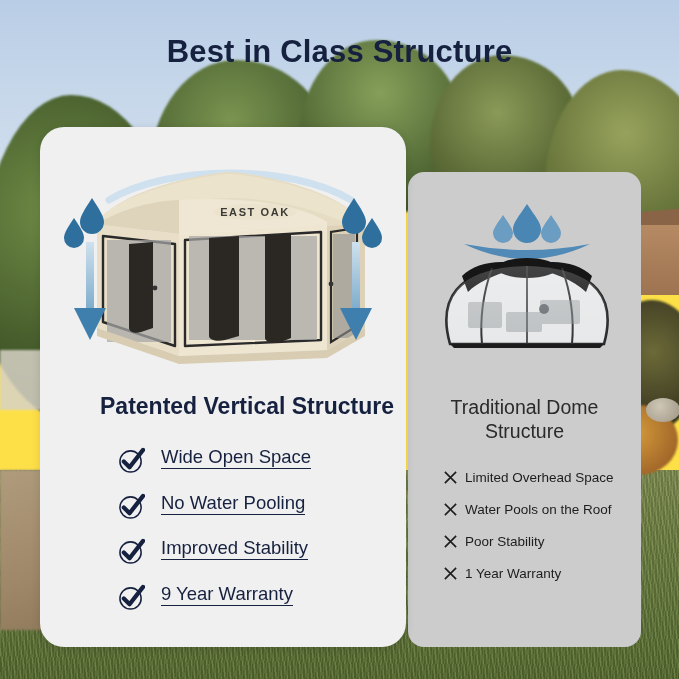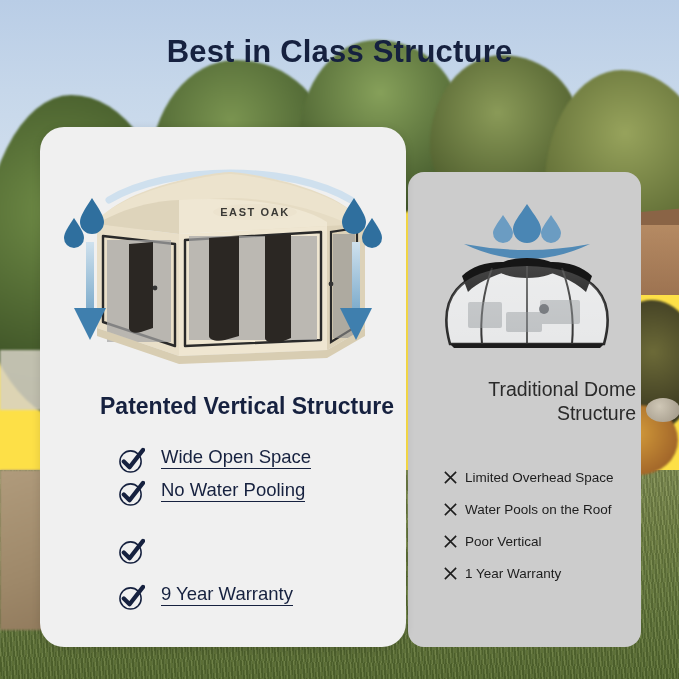--- a/index.html
+++ b/index.html
@@ -55,21 +55,21 @@
   .dropsR{left:332px;top:196px;}
 
   
   .head-left{position:absolute;left:40px;top:393px;width:366px;text-align:center;
     font-size:23px;font-weight:bold;color:#16213f;margin-left:24px;}
   .feat{position:absolute;left:118px;display:flex;align-items:flex-start;gap:16px;}
   .feat-label{font-size:18.5px;color:#16213f;border-bottom:1.5px solid #16213f;
     padding-bottom:2px;line-height:1.05;}
 
   
-  .head-right{position:absolute;left:413px;top:378px;width:223px;text-align:right;
+  .head-right{position:absolute;left:413px;top:396px;width:223px;text-align:center;
     font-size:19.5px;color:#2a2a2a;line-height:1.22;}
   .neg{position:absolute;left:443px;display:flex;align-items:center;gap:7px;}
   .neg-label{font-size:13.5px;color:#1d1d1d;white-space:nowrap;}
   .xmark{width:15px;height:15px;flex:0 0 15px;}
   .dome-wrap{position:absolute;left:432px;top:196px;width:190px;height:170px;}
 </style>
 </head>
 <body>
 
 <div id="stage">
@@ -144,21 +144,21 @@
   <div class="neg" style="top:470px">
     <svg class="xmark" viewBox="0 0 16 16">
       <path d="M2 2 L14 14 M14 2 L2 14" stroke="#1d1d1d" stroke-width="1.7" fill="none"></path>
     </svg>
     <span class="neg-label">Limited Overhead Space</span>
   </div>
   <div class="neg" style="top:534px">
     <svg class="xmark" viewBox="0 0 16 16">
       <path d="M2 2 L14 14 M14 2 L2 14" stroke="#1d1d1d" stroke-width="1.7" fill="none"></path>
     </svg>
-    <span class="neg-label">Poor Vertical</span>
+    <span class="neg-label">Poor Stability</span>
   </div>
   <div class="neg" style="top:566px">
     <svg class="xmark" viewBox="0 0 16 16">
       <path d="M2 2 L14 14 M14 2 L2 14" stroke="#1d1d1d" stroke-width="1.7" fill="none"></path>
     </svg>
     <span class="neg-label">1 Year Warranty</span>
   </div>
 
   <div class="card-left"></div>
 
@@ -232,32 +232,33 @@
 
   <div class="head-left">Patented Vertical Structure</div>
 
   <div class="feat" style="top:447px">
     <svg width="27" height="27" viewBox="0 0 28 28">
       <circle cx="13" cy="15" r="11" fill="none" stroke="#16213f" stroke-width="1.6"></circle>
       <path d="M6 15 L12 21 L26 3" fill="none" stroke="#16213f" stroke-width="4.4" stroke-linecap="round" stroke-linejoin="round"></path>
     </svg>
     <span class="feat-label">Wide Open Space</span>
   </div>
-  <div class="feat" style="top:480px">
+  <div class="feat" style="top:493px">
     <svg width="27" height="27" viewBox="0 0 28 28">
       <circle cx="13" cy="15" r="11" fill="none" stroke="#16213f" stroke-width="1.6"></circle>
       <path d="M6 15 L12 21 L26 3" fill="none" stroke="#16213f" stroke-width="4.4" stroke-linecap="round" stroke-linejoin="round"></path>
     </svg>
     <span class="feat-label">No Water Pooling</span>
   </div>
   <div class="feat" style="top:538px">
     <svg width="27" height="27" viewBox="0 0 28 28">
       <circle cx="13" cy="15" r="11" fill="none" stroke="#16213f" stroke-width="1.6"></circle>
       <path d="M6 15 L12 21 L26 3" fill="none" stroke="#16213f" stroke-width="4.4" stroke-linecap="round" stroke-linejoin="round"></path>
     </svg>
+    <span class="feat-label">Improved Stability</span>
   </div>
   <div class="feat" style="top:584px">
     <svg width="27" height="27" viewBox="0 0 28 28">
       <circle cx="13" cy="15" r="11" fill="none" stroke="#16213f" stroke-width="1.6"></circle>
       <path d="M6 15 L12 21 L26 3" fill="none" stroke="#16213f" stroke-width="4.4" stroke-linecap="round" stroke-linejoin="round"></path>
     </svg>
     <span class="feat-label">9 Year Warranty</span>
   </div>
 
 </div>

